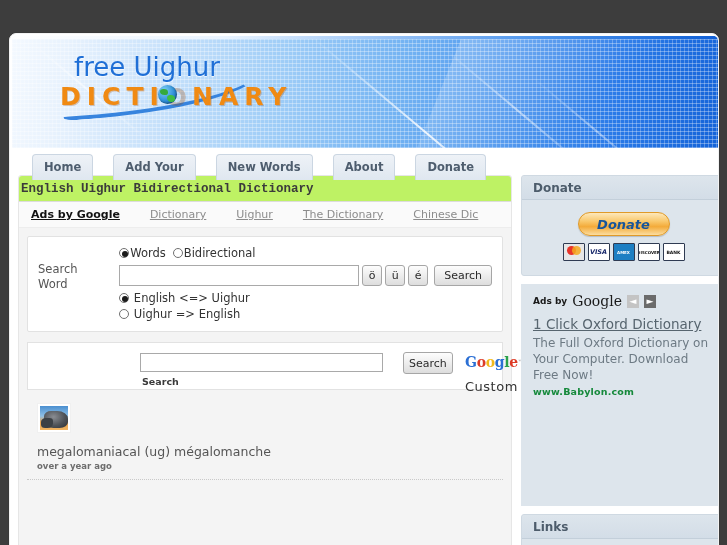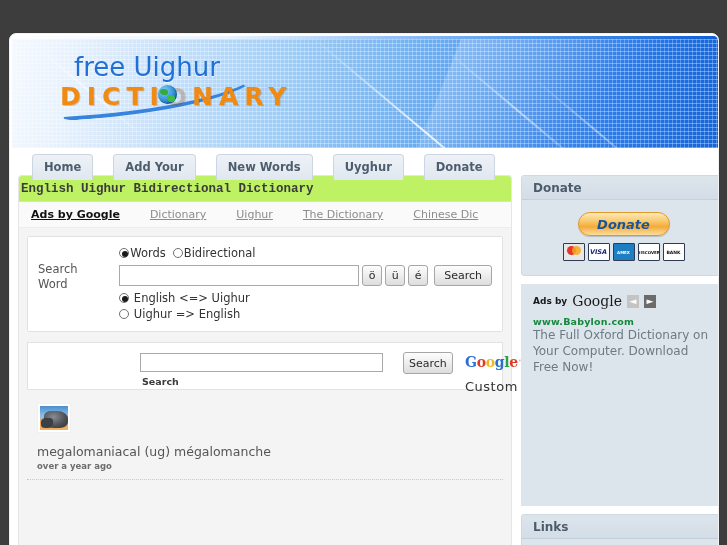--- a/index.html
+++ b/index.html
@@ -390,21 +390,21 @@
         <span class="land l1"></span>
         <span class="land l2"></span>
       </div>
     </div>
   </div>
 
   <div id="tabs">
     <div class="tab">Home</div>
     <div class="tab">Add Your</div>
     <div class="tab">New Words</div>
-    <div class="tab">Uyghur</div>
+    <div class="tab">About</div>
     <div class="tab">Donate</div>
   </div>
 
   <div id="body-area">
 
     <div id="main-col">
 
       <div id="main-title">English Uighur Bidirectional Dictionary</div>
 
       <div id="ads-strip">
@@ -492,22 +492,23 @@
         </div>
       </div>
 
       <div id="adsense-box">
         <div id="ads-hdr">
           <span class="t1">Ads by</span>
           <span class="t2">Google</span>
           <span class="arrow-btn prev">◄</span>
           <span class="arrow-btn next">►</span>
         </div>
+        <div id="ad-title">1 Click Oxford Dictionary</div>
+        <div id="ad-text">The Full Oxford Dictionary on Your Computer. Download Free Now!</div>
         <div id="ad-url">www.Babylon.com</div>
-        <div id="ad-text">The Full Oxford Dictionary on Your Computer. Download Free Now!</div>
       </div>
 
       <div class="side-box" id="links-box">
         <div class="side-head">Links</div>
         <div id="links-body">
           <span class="side-link">Uyghur Chinese Dictionary</span>
         </div>
       </div>
 
     </div>

